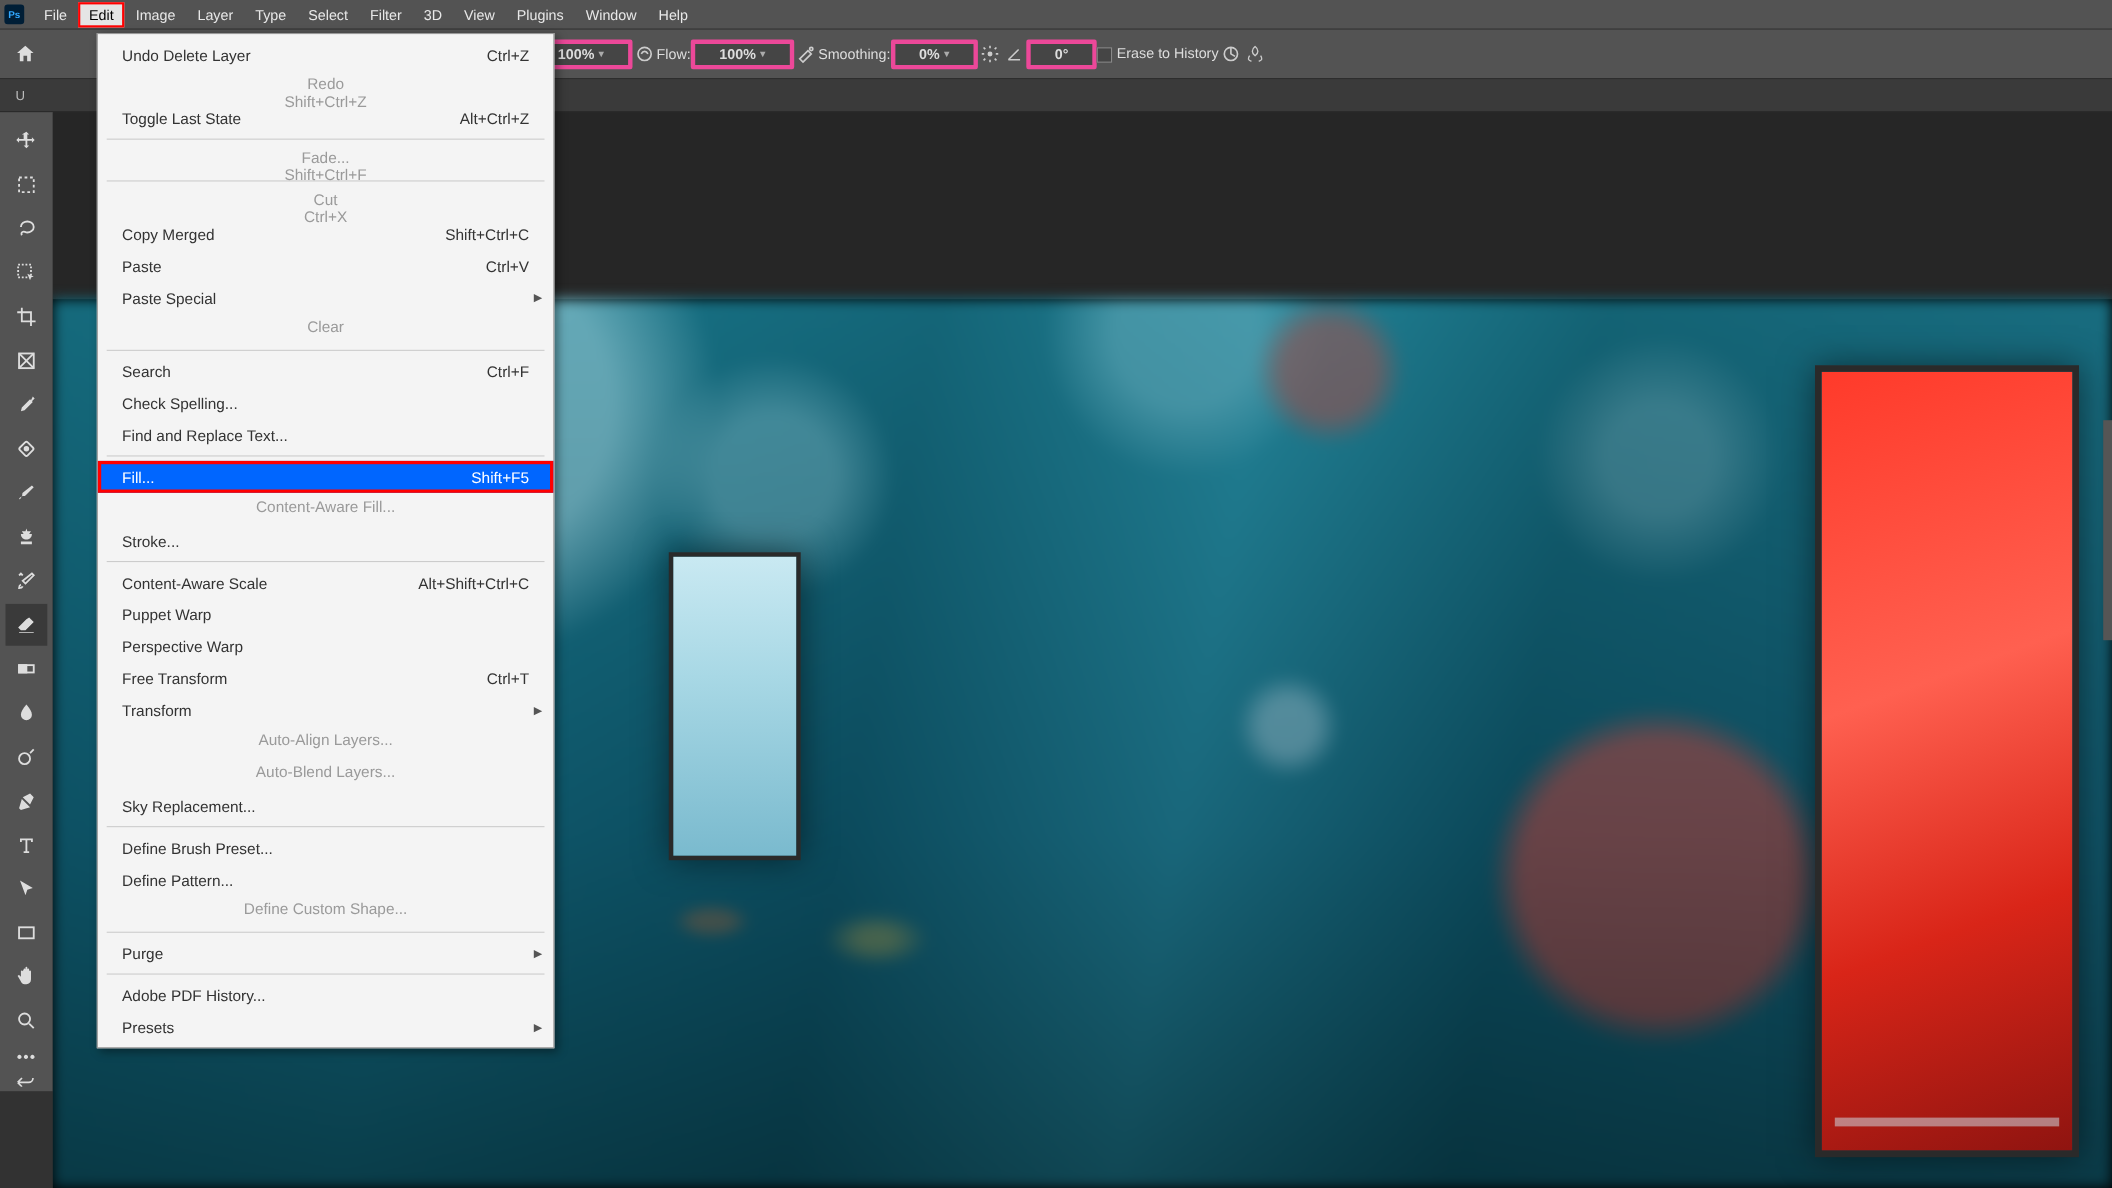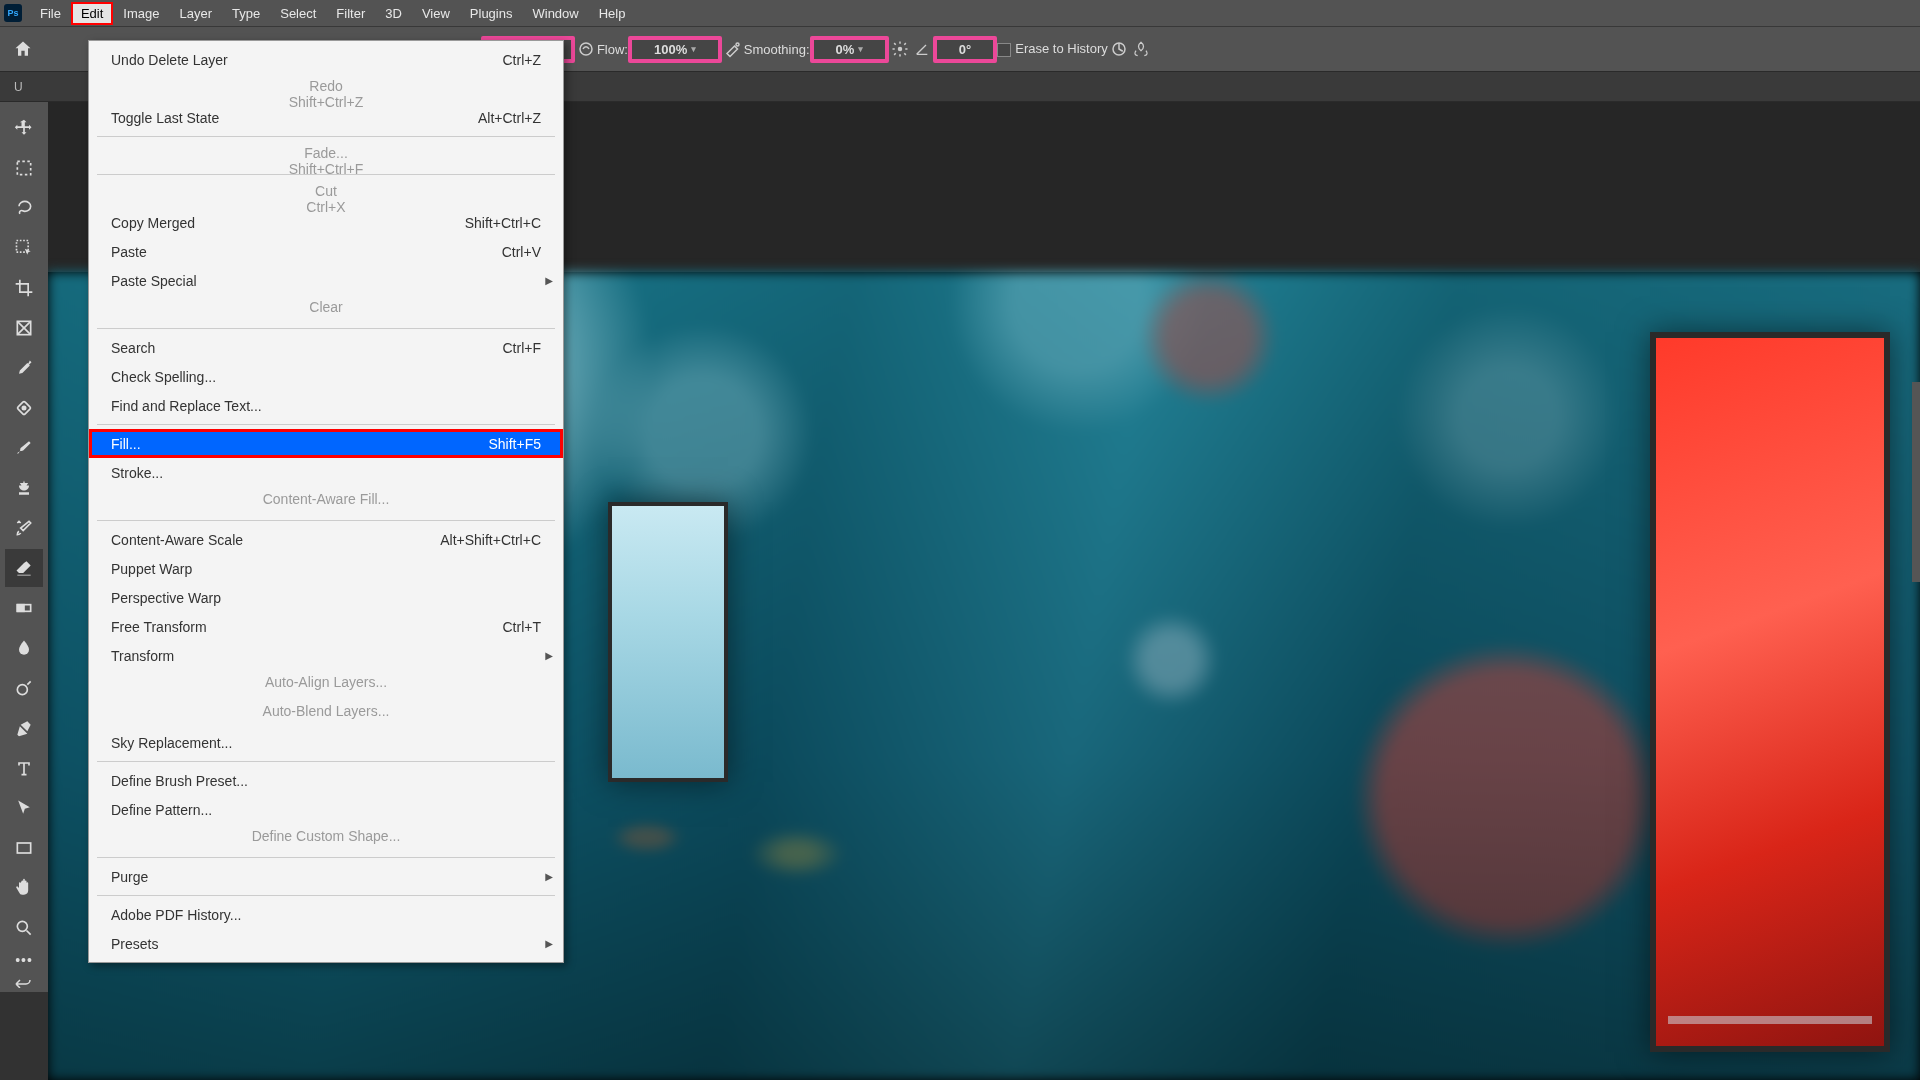--- a/index.html
+++ b/index.html
@@ -26,21 +26,21 @@
 
 
 .tools-panel { position: absolute; left: 0; top: 102px; width: 48px; background: #535353; display: flex; flex-direction: column; align-items: center; padding-top: 6px; }
 .tool { width: 38px; height: 38px; display: flex; align-items: center; justify-content: center; color: #ddd; margin: 1px 0; }
 .tool.active { background: #3a3a3a; }
 .tool svg { width: 20px; height: 20px; }
 .tool-dots { color: #ddd; font-size: 14px; letter-spacing: 1px; padding: 4px 0; }
 .tool-swap { display: flex; align-items: center; justify-content: center; width: 38px; height: 20px; }
 
 
-.dropdown { position: absolute; left: 88px; top: 40px; width: 476px; background: #f4f4f4; border: 1px solid #999; box-shadow: 3px 3px 8px rgba(0,0,0,.4); z-index: 1000; padding: 4px 0; }
+.dropdown { position: absolute; left: 88px; top: 30px; width: 416px; background: #f4f4f4; border: 1px solid #999; box-shadow: 3px 3px 8px rgba(0,0,0,.4); z-index: 1000; padding: 4px 0; }
 .dd-item { display: flex; justify-content: space-between; align-items: center; padding: 4px 22px 4px 22px; font-size: 14px; color: #333; cursor: default; height: 29px; }
 .dd-item.disabled { color: #9a9a9a; flex-direction: column; }
 .dd-item.highlighted { background: #0066ff; color: #fff; border: 3px solid #ff0000; padding: 1px 19px; }
 .dd-sep { height: 1px; background: #ccc; margin: 4px 8px; }
 .dd-item.submenu::after { content: '▶'; font-size: 10px; position: absolute; right: 10px; color: #555; }
 .dd-item { position: relative; }
 
 
 .canvas-area { position: absolute; left: 48px; top: 102px; right: 0; bottom: 0; background: #262626; overflow: hidden; }
 .canvas-inner { position: absolute; left: 0; top: 170px; right: 0; bottom: 0; background: #000; }
@@ -332,26 +332,26 @@
     </div>
     <div class="dd-item">
       <span>Find and Replace Text...</span>
       <span></span>
     </div>
     <div class="dd-sep"></div>
     <div class="dd-item highlighted">
       <span>Fill...</span>
       <span>Shift+F5</span>
     </div>
+    <div class="dd-item disabled">
+      <span>Content-Aware Fill...</span>
+      <span></span>
+    </div>
     <div class="dd-item">
       <span>Stroke...</span>
-      <span></span>
-    </div>
-    <div class="dd-item disabled">
-      <span>Content-Aware Fill...</span>
       <span></span>
     </div>
     <div class="dd-sep"></div>
     <div class="dd-item">
       <span>Content-Aware Scale</span>
       <span>Alt+Shift+Ctrl+C</span>
     </div>
     <div class="dd-item">
       <span>Puppet Warp</span>
       <span></span>

